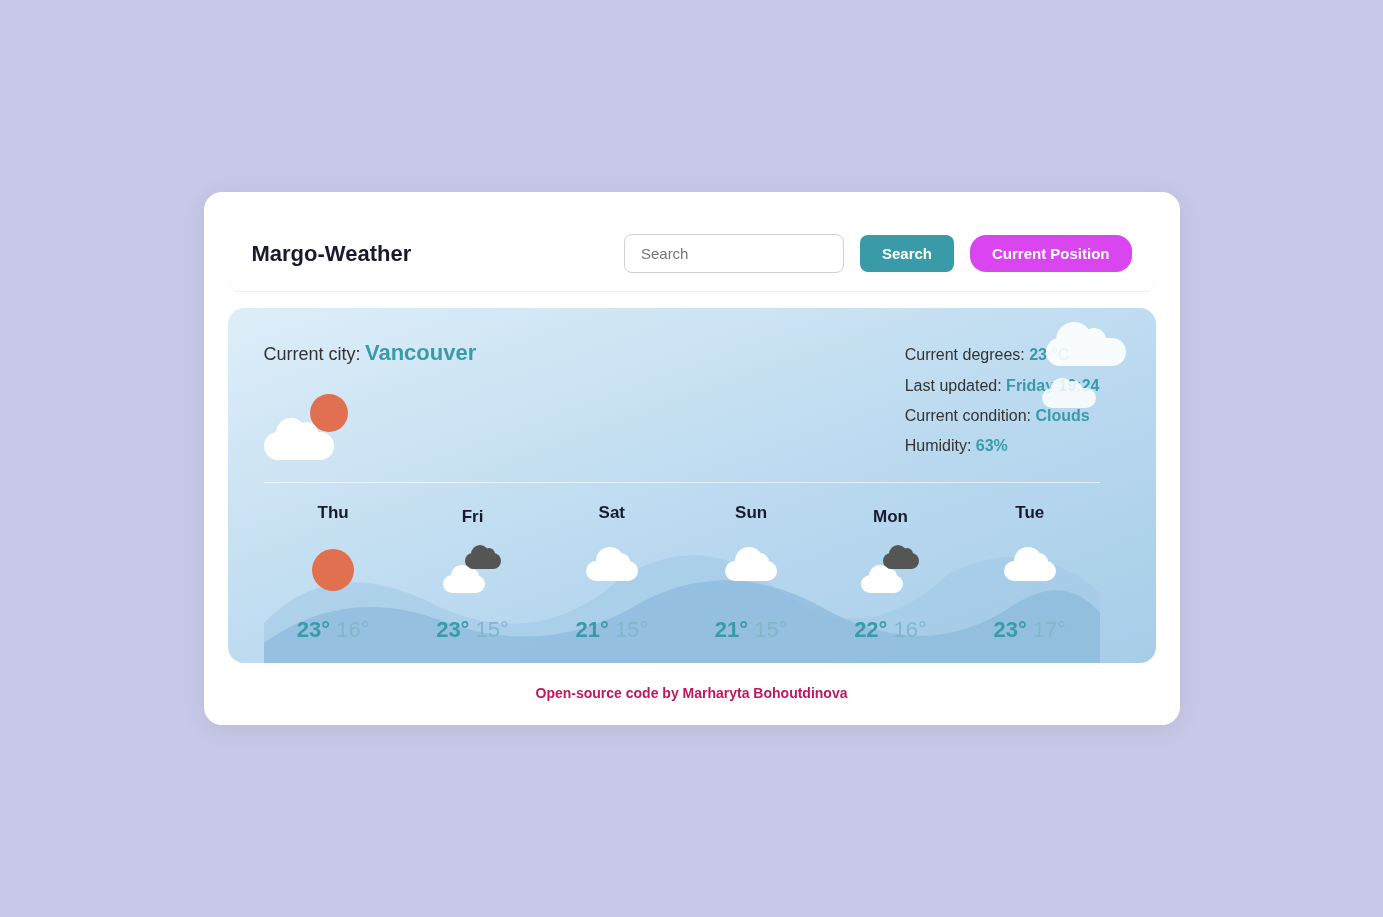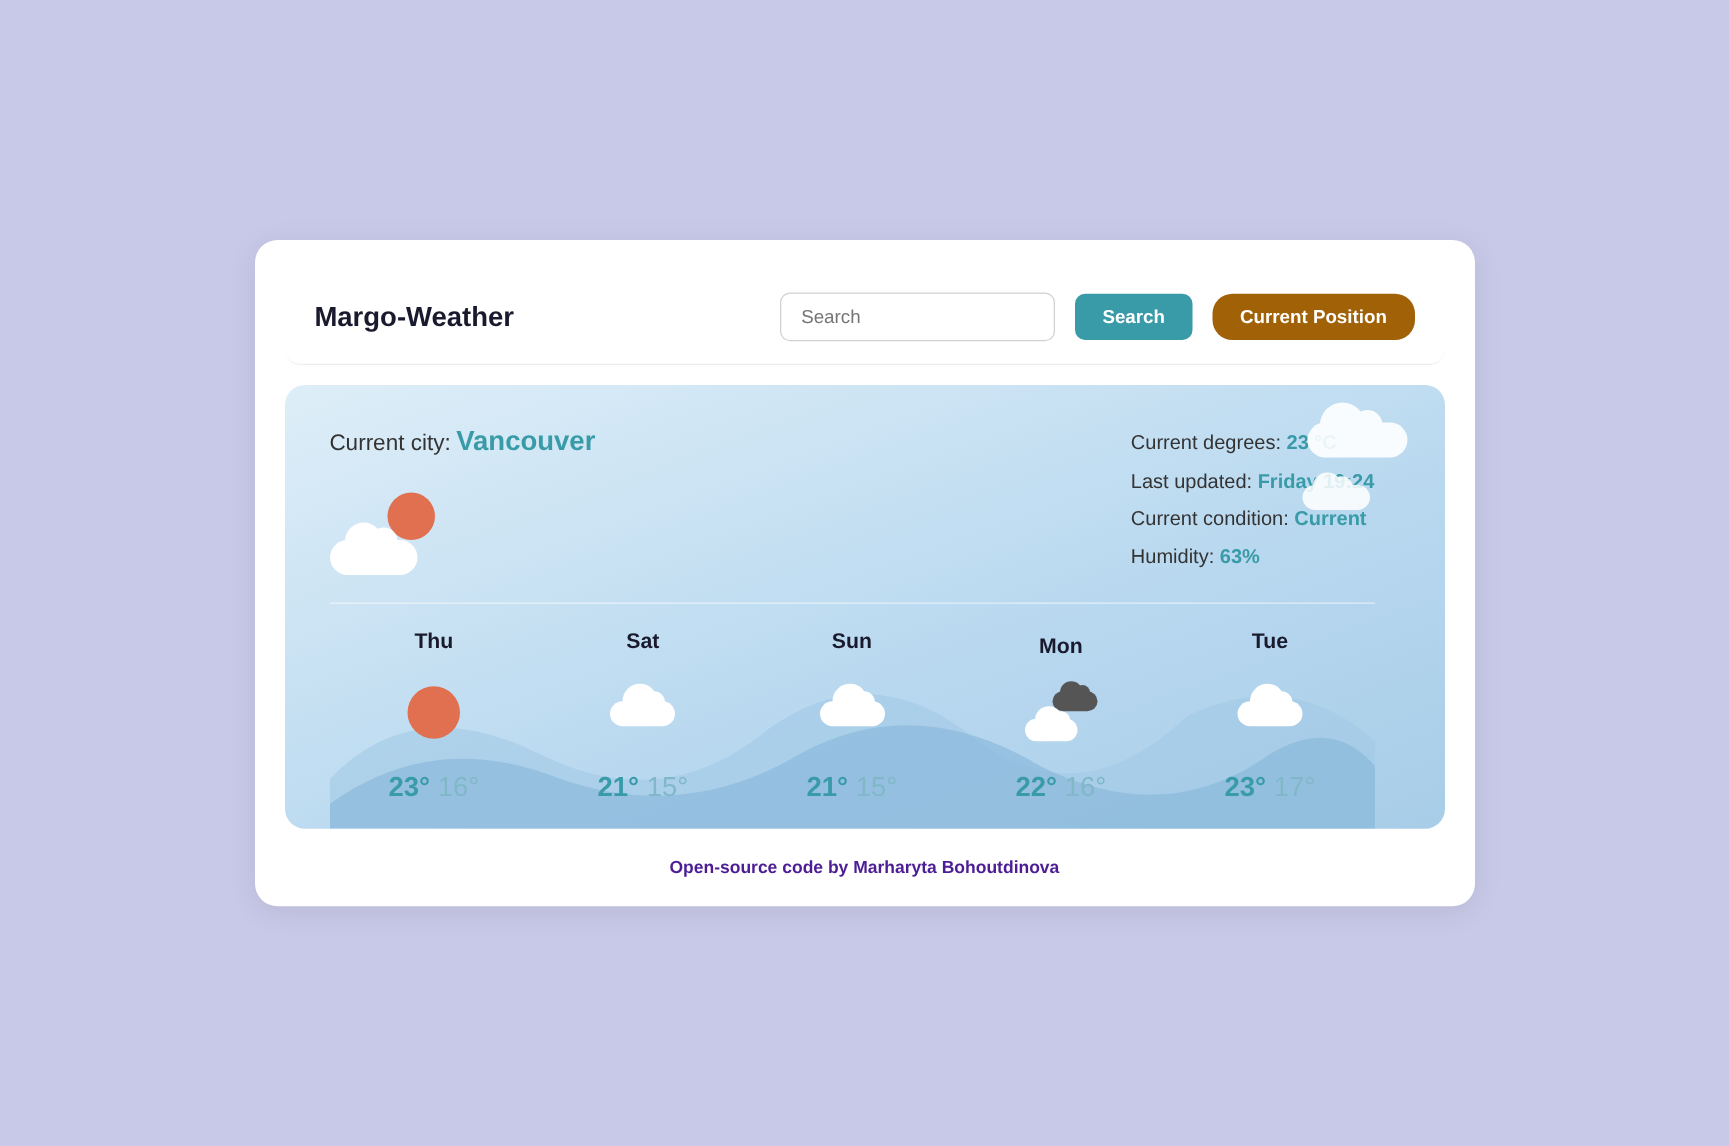--- a/index.html
+++ b/index.html
@@ -48,21 +48,21 @@
       background: #3a9ba8;
       color: white;
       border: none;
       border-radius: 8px;
       padding: 10px 22px;
       font-size: 15px;
       font-weight: 600;
       cursor: pointer;
     }
     .btn-current-position {
-      background: #a16207;
+      background: #d946ef;
       color: white;
       border: none;
       border-radius: 16px;
       padding: 10px 22px;
       font-size: 15px;
       font-weight: 600;
       cursor: pointer;
     }
 
     
@@ -385,21 +385,21 @@
       overflow: hidden;
     }
 
     
     .footer {
       text-align: center;
       margin-top: 22px;
       font-size: 14px;
     }
     .footer a {
-      color: #4c1d95;
+      color: #be185d;
       font-weight: 700;
       text-decoration: none;
     }
   </style>
 </head>
 <body>
 
 <div class="outer-container">
 
   <div class="header">
@@ -421,21 +421,21 @@
           <div class="sun-circle"></div>
           <div class="cloud-main">
             <div class="cloud-shape"></div>
           </div>
         </div>
       </div>
 
       <div class="weather-right">
     <div>Current degrees: <span>23 °C</span></div>
     <div>Last updated: <span>Friday 19:24</span></div>
-    <div>Current condition: <span>Current</span></div>
+    <div>Current condition: <span>Clouds</span></div>
     <div>Humidity: <span>63%</span></div>
   </div>
 
       <div class="cloud-deco">
         <div class="cloud-deco-shape"></div>
       </div>
       <div class="cloud-deco2">
         <div class="cloud-deco2-shape"></div>
       </div>
     </div>
@@ -457,20 +457,31 @@
           <div class="forecast-day-label">Thu</div>
           <div class="forecast-icon">
             <div class="fc-sun"></div>
           </div>
           <div class="forecast-temps">
             <span class="hi">23°</span>
             <span class="lo"> 16°</span>
           </div>
         </div>
 
+        <div class="forecast-day">
+          <div class="forecast-day-label">Fri</div>
+          <div class="forecast-icon fc-cloud-dark">
+            <div class="dark-cloud"></div>
+            <div class="white-cloud"></div>
+          </div>
+          <div class="forecast-temps">
+            <span class="hi">23°</span>
+            <span class="lo"> 15°</span>
+          </div>
+        </div>
 
         <div class="forecast-day">
           <div class="forecast-day-label">Sat</div>
           <div class="forecast-icon">
             <div class="fc-cloud-white">
               <div class="wc"></div>
             </div>
           </div>
           <div class="forecast-temps">
             <span class="hi">21°</span>

